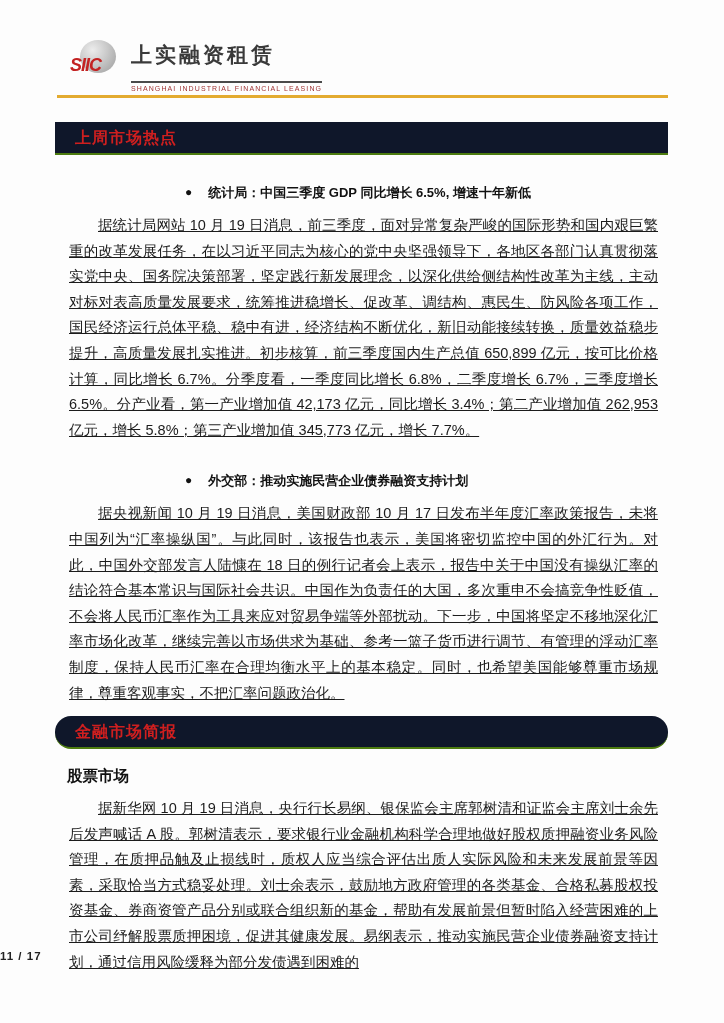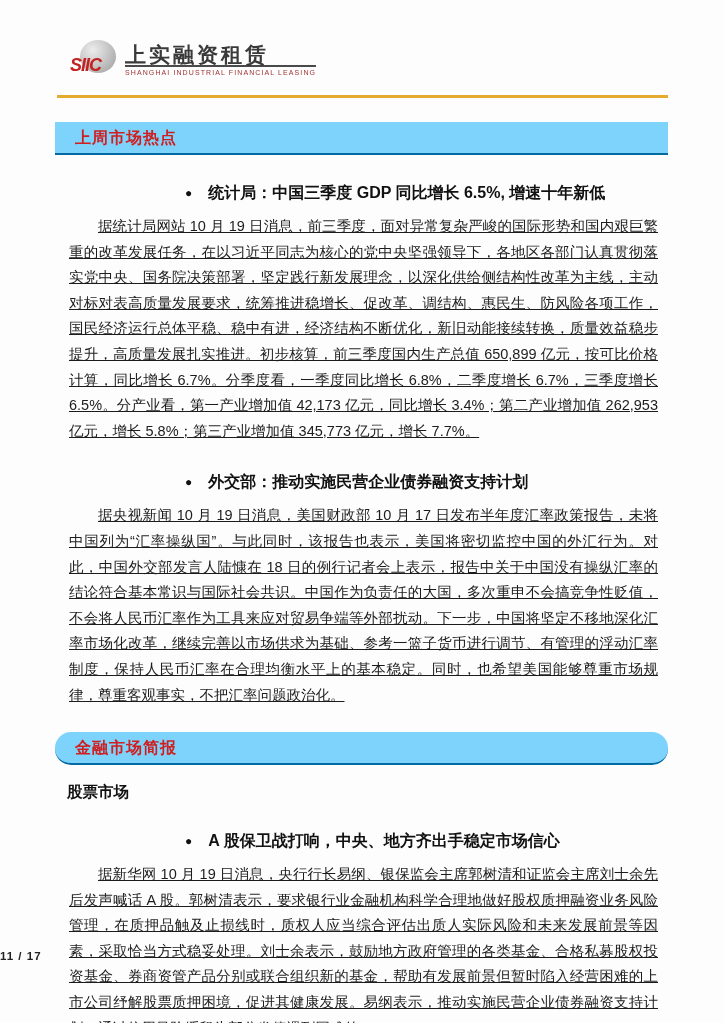--- a/index.html
+++ b/index.html
@@ -4,49 +4,49 @@
 <style>
   * { margin:0; padding:0; box-sizing:border-box; }
   html,body { background:#e9e9e9; }
   body { font-family:"Liberation Sans","DejaVu Sans",sans-serif; }
   .page {
     position:relative; width:724px; height:1023px; margin:0 auto;
     background:#fdfdfd; overflow:hidden; color:#1f1f1f;
   }
 
   
-  .logo-row { display:flex; align-items:flex-start; gap:9px; margin:40px 0 0 70px; height:46px; }
+  .logo-row { display:flex; align-items:flex-start; gap:15px; margin:40px 0 0 70px; height:46px; }
   .logo-mark { position:relative; width:46px; height:42px; flex:0 0 auto; }
   .sphere {
     position:absolute; right:0; top:0; width:36px; height:33px; border-radius:50%;
     background:radial-gradient(circle at 35% 30%, #ececec 0%, #c9c9c9 45%, #9b9b9b 100%);
   }
   .siic {
     position:absolute; left:0; bottom:6px; z-index:2;
     font-style:italic; font-weight:bold; font-size:18px; color:#c32222; letter-spacing:-1px;
   }
   .logo-names { padding-top:4px; }
   .cn {
     font-size:21px; font-weight:600; color:#3a3a3a; letter-spacing:3px;
-    border-bottom:2px solid #4a4a4a; padding-bottom:0; line-height:1;
+    border-bottom:2px solid #4a4a4a; padding-bottom:16px; line-height:1;
   }
   .en { margin-top:2px; font-size:7px; color:#a03434; letter-spacing:1.1px; white-space:nowrap; }
   .gold-rule { margin:9px 56px 0 57px; height:3px; background:#e3ab30; }
 
   
   .banner {
     margin:24px 56px 0 55px; height:33px; line-height:31px;
-    background:#7dd3fc; border-bottom:2px solid #0369a1;
+    background:#0f172a; border-bottom:2px solid #4d7c0f;
     color:#cf1f1f; font-size:16px; font-weight:bold; padding-left:20px; letter-spacing:1px;
   }
-  .banner2 { margin-top:24px;border-radius:16px; }
+  .banner2 { margin-top:10px;border-radius:16px; }
 
   
   .bullet-heading {
-    margin:27px 20px 0 185px; font-size:16px; font-weight:bold; color:#111;
+    margin:27px 20px 0 185px; font-size:13px; font-weight:bold; color:#111;
     line-height:22px; display:flex; align-items:baseline;
   }
   .bullet { flex:0 0 auto; margin-right:16px; }
   .bullet::before { content:"●"; font-size:12px; position:relative; top:-1px; }
 
   
   .body {
     margin:9px 66px 0 69px; font-size:14.5px; line-height:25.6px;
     text-align:justify; text-indent:2em; color:#1c1c1c;text-decoration:underline;
   }
@@ -86,23 +86,19 @@
   <div class="bullet-heading">
     <span class="bullet"></span>
     <span>外交部：推动实施民营企业债券融资支持计划</span>
   </div>
   <p class="body">据央视新闻 10 月 19 日消息，美国财政部 10 月 17 日发布半年度汇率政策报告，未将中国列为“汇率操纵国”。与此同时，该报告也表示，美国将密切监控中国的外汇行为。对此，中国外交部发言人陆慷在 18 日的例行记者会上表示，报告中关于中国没有操纵汇率的结论符合基本常识与国际社会共识。中国作为负责任的大国，多次重申不会搞竞争性贬值，不会将人民币汇率作为工具来应对贸易争端等外部扰动。下一步，中国将坚定不移地深化汇率市场化改革，继续完善以市场供求为基础、参考一篮子货币进行调节、有管理的浮动汇率制度，保持人民币汇率在合理均衡水平上的基本稳定。同时，也希望美国能够尊重市场规律，尊重客观事实，不把汇率问题政治化。</p>
 
   <div class="banner banner2">金融市场简报</div>
 
   <div class="subsection">股票市场</div>
 
-  <div class="bullet-heading">
-    <span class="bullet"></span>
-    <span>A 股保卫战打响，中央、地方齐出手稳定市场信心</span>
-  </div>
   <p class="body">据新华网 10 月 19 日消息，央行行长易纲、银保监会主席郭树清和证监会主席刘士余先后发声喊话 A 股。郭树清表示，要求银行业金融机构科学合理地做好股权质押融资业务风险管理，在质押品触及止损线时，质权人应当综合评估出质人实际风险和未来发展前景等因素，采取恰当方式稳妥处理。刘士余表示，鼓励地方政府管理的各类基金、合格私募股权投资基金、券商资管产品分别或联合组织新的基金，帮助有发展前景但暂时陷入经营困难的上市公司纾解股票质押困境，促进其健康发展。易纲表示，推动实施民营企业债券融资支持计划，通过信用风险缓释为部分发债遇到困难的</p>
 
   <div class="footer">
     <span class="pageno">11 / 17</span>
   </div>
 
 </div>
 
 </body></html>

